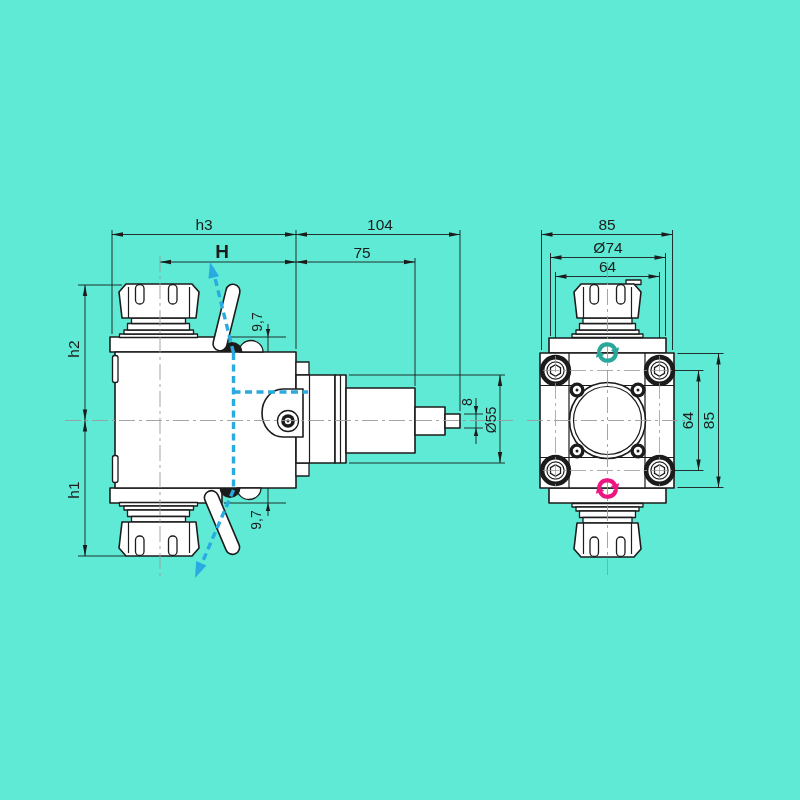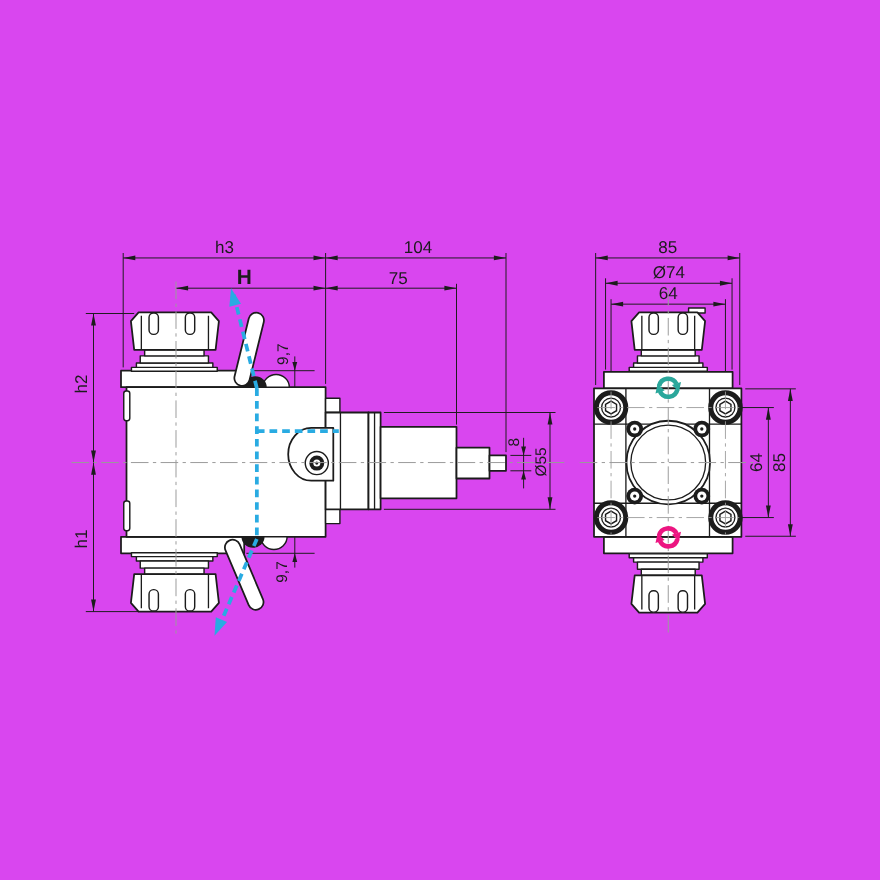--- a/index.html
+++ b/index.html
@@ -1,16 +1,16 @@
 <!DOCTYPE html>
 <html><head>
 <meta charset="utf-8">
 <style>
   html,body{margin:0;padding:0;background:#ffffff;}
-  .stage{width:800px;height:800px;background:#d946ef;position:relative;font-family:"Liberation Sans",sans-serif;}
+  .stage{width:800px;height:800px;background:#5eead4;position:relative;font-family:"Liberation Sans",sans-serif;}
   
   .ol  {stroke:#1c1c1c;fill:#ffffff;stroke-width:1.6;stroke-linejoin:round;}
   .ol2 {stroke:#1c1c1c;fill:#ffffff;stroke-width:1.3;stroke-linejoin:round;}
   .ln  {stroke:#1c1c1c;fill:none;stroke-width:1.2;}
   .dk  {fill:#1c1c1c;stroke:none;}
   .cl  {stroke:#9b9b9b;fill:none;stroke-width:0.9;stroke-dasharray:16 4 3 4;}
   .clf {stroke:#9b9b9b;fill:none;stroke-width:0.8;stroke-dasharray:16 4 3 4;}
   .dim {stroke:#1c1c1c;stroke-width:0.9;fill:none;}
   .arr {fill:#1c1c1c;stroke:none;}
   .dtx {font-size:15.5px;fill:#1c1c1c;text-anchor:middle;font-family:"Liberation Sans",sans-serif;}

